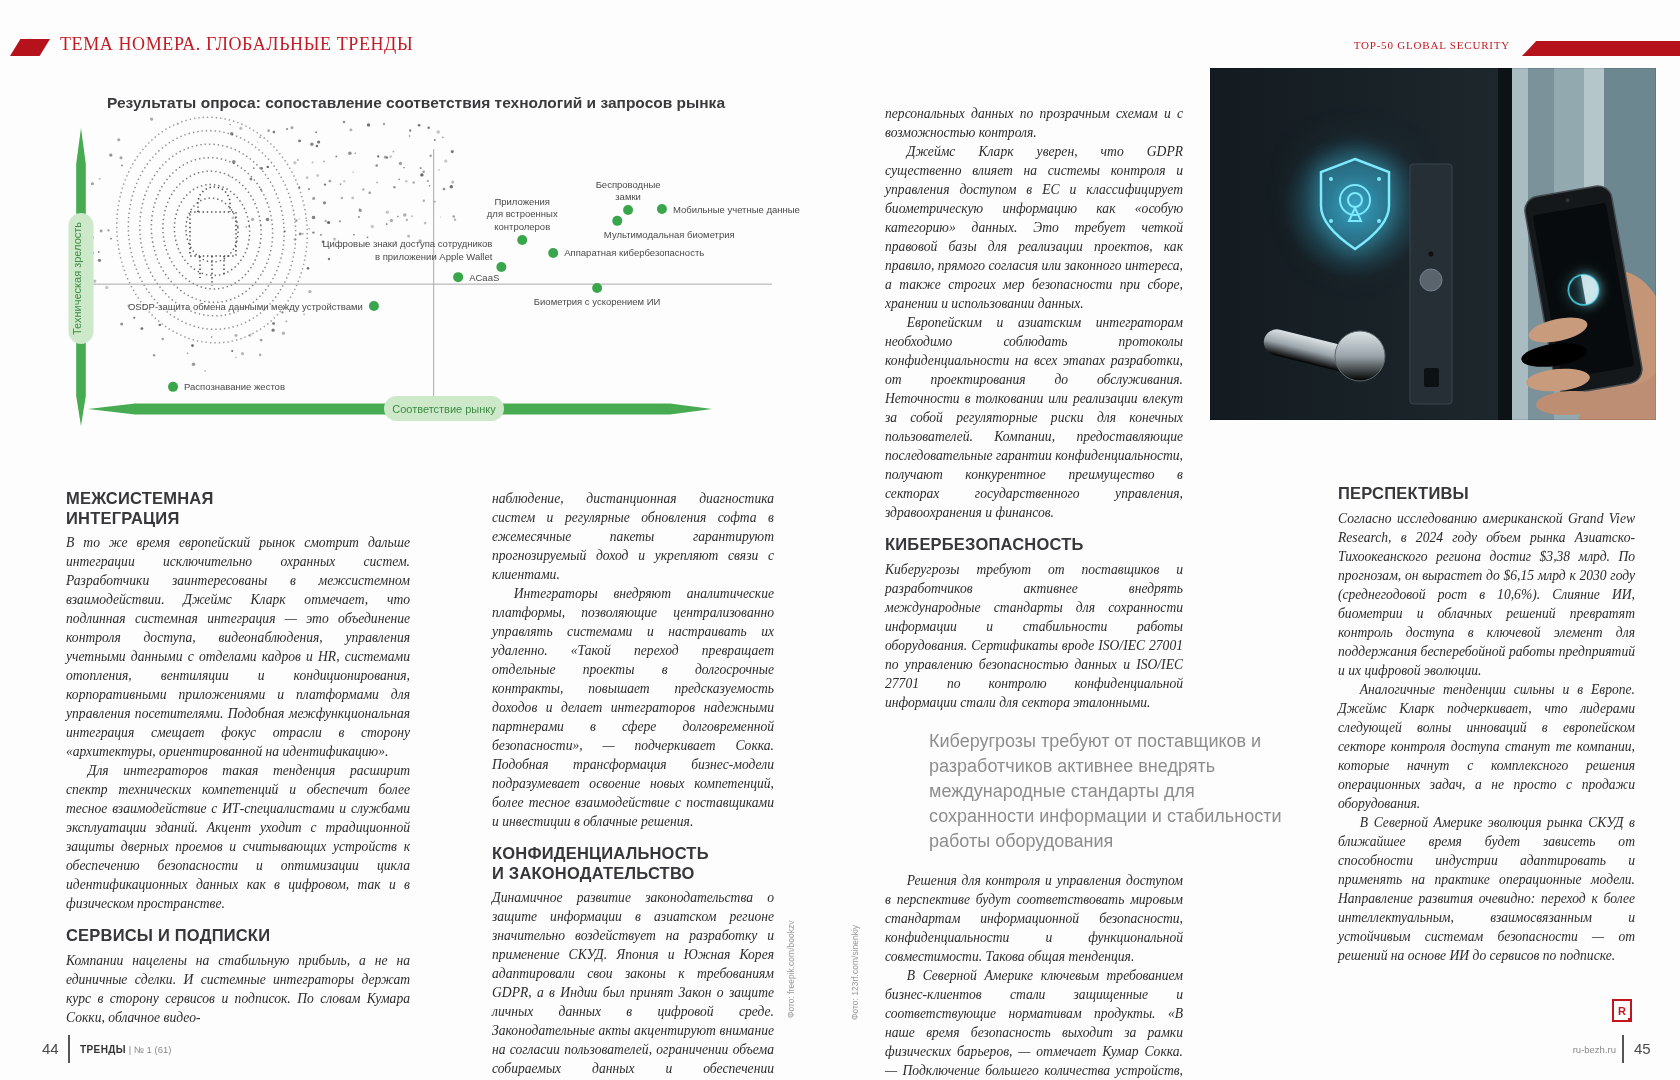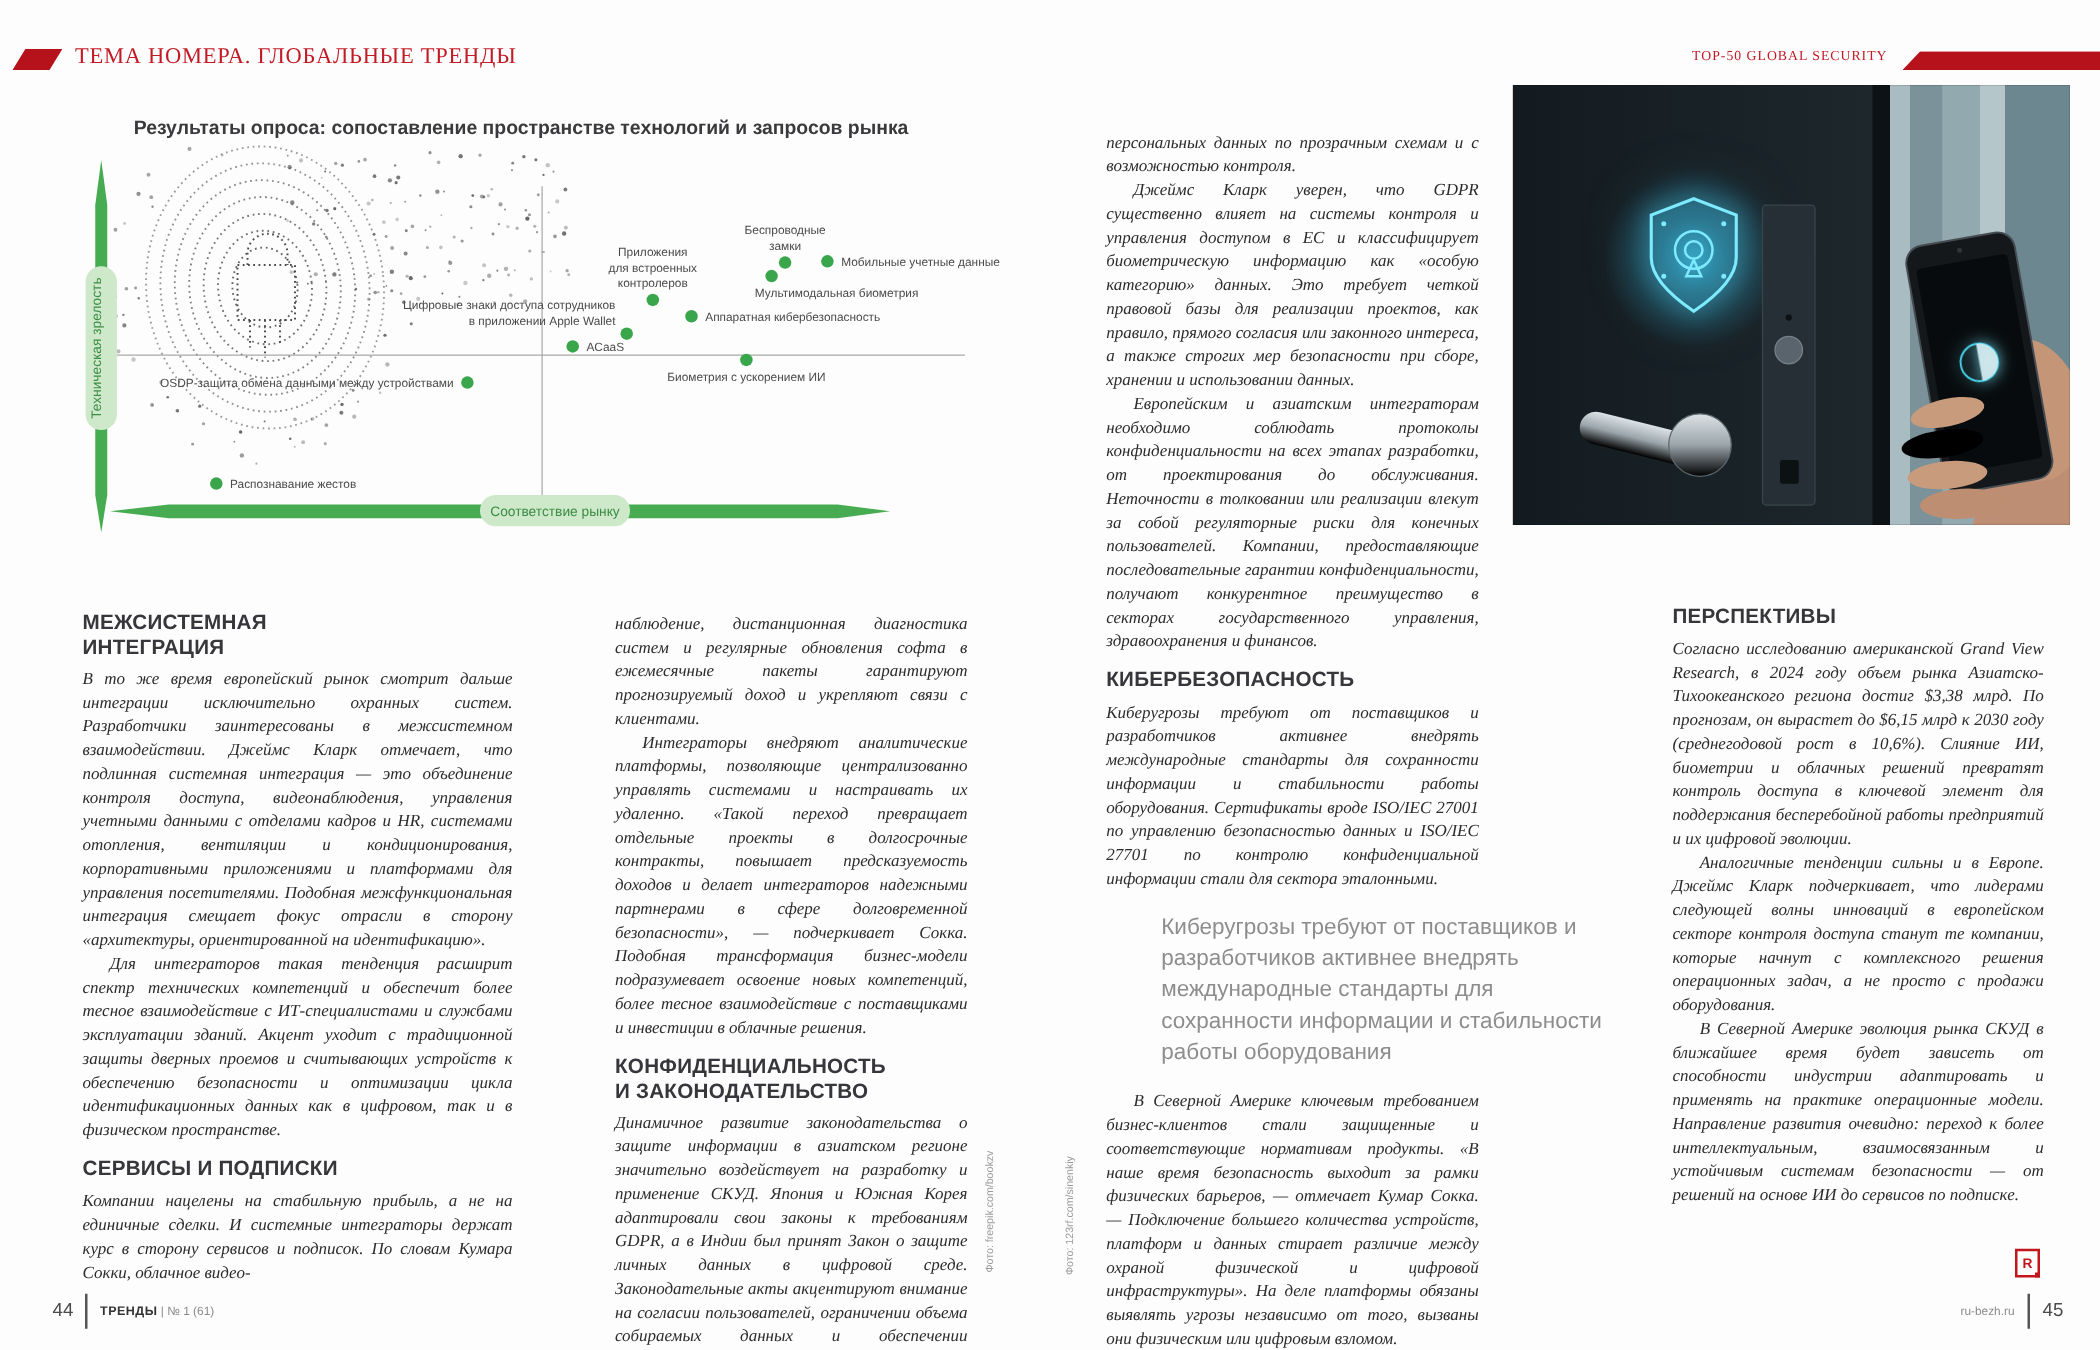--- a/index.html
+++ b/index.html
@@ -50,21 +50,21 @@
 <body>
 
 <div class="spread">
 
   <div class="flag-left"></div>
   <div class="hdr-left">ТЕМА НОМЕРА. ГЛОБАЛЬНЫЕ ТРЕНДЫ</div>
   <div class="hdr-right">TOP-50 GLOBAL SECURITY</div>
   <div class="flag-right"></div>
 
   <div class="chart">
-    <div class="chart-title">Результаты опроса: сопоставление пространстве технологий и запросов рынка</div>
+    <div class="chart-title">Результаты опроса: сопоставление соответствия технологий и запросов рынка</div>
     <svg id="chart-svg" width="760" height="322" viewBox="0 0 760 322">
       <g id="fp">
           <ellipse cx="152" cy="116" rx="26" ry="32" fill="none" stroke="#4b4b4b" stroke-width="1.5" stroke-dasharray="1.4 3" opacity="0.85" transform="rotate(-6 152 116)"></ellipse>
           <ellipse cx="152" cy="116" rx="37.5" ry="45.5" fill="none" stroke="#4b4b4b" stroke-width="1.5" stroke-dasharray="1.4 3" opacity="0.80" transform="rotate(-6 152 116)"></ellipse>
           <ellipse cx="152" cy="116" rx="49" ry="59" fill="none" stroke="#4b4b4b" stroke-width="1.5" stroke-dasharray="1.4 3" opacity="0.75" transform="rotate(-6 152 116)"></ellipse>
           <ellipse cx="152" cy="116" rx="60.5" ry="72.5" fill="none" stroke="#4b4b4b" stroke-width="1.5" stroke-dasharray="1.4 3" opacity="0.70" transform="rotate(-6 152 116)"></ellipse>
           <ellipse cx="152" cy="116" rx="72" ry="86" fill="none" stroke="#4b4b4b" stroke-width="1.5" stroke-dasharray="1.4 3" opacity="0.65" transform="rotate(-6 152 116)"></ellipse>
           <ellipse cx="152" cy="116" rx="83.5" ry="99.5" fill="none" stroke="#4b4b4b" stroke-width="1.5" stroke-dasharray="1.4 3" opacity="0.60" transform="rotate(-6 152 116)"></ellipse>
           <ellipse cx="152" cy="116" rx="95" ry="113" fill="none" stroke="#4b4b4b" stroke-width="1.5" stroke-dasharray="1.4 3" opacity="0.55" transform="rotate(-6 152 116)"></ellipse>
           <path d="M130 98 h46 v44 h-46 Z" fill="none" stroke="#4b4b4b" stroke-width="1.6" stroke-dasharray="1.4 2.8"></path>
@@ -296,20 +296,21 @@
     <p>Динамичное развитие законодательства о защите информации в азиатском регионе значительно воздействует на разработку и применение СКУД. Япония и Южная Корея адаптировали свои законы к требованиям GDPR, а в Индии был принят Закон о защите личных данных в цифровой среде. Законодательные акты акцентируют внимание на согласии пользователей, ограничении объема собираемых данных и обеспечении прозрачности. По словам Ханчула Кима, организации частного и государственного секторов отдают предпочтение надежным системам для защиты</p>
   </section>
 
   <section class="col" style="left:885px;top:104px;width:298px;">
     <p>персональных данных по прозрачным схемам и с возможностью контроля.</p>
     <p class="pi">Джеймс Кларк уверен, что GDPR существенно влияет на системы контроля и управления доступом в ЕС и классифицирует биометрическую информацию как «особую категорию» данных. Это требует четкой правовой базы для реализации проектов, как правило, прямого согласия или законного интереса, а также строгих мер безопасности при сборе, хранении и использовании данных.</p>
     <p class="pi">Европейским и азиатским интеграторам необходимо соблюдать протоколы конфиденциальности на всех этапах разработки, от проектирования до обслуживания. Неточности в толковании или реализации влекут за собой регуляторные риски для конечных пользователей. Компании, предоставляющие последовательные гарантии конфиденциальности, получают конкурентное преимущество в секторах государственного управления, здравоохранения и финансов.</p>
     <h3>КИБЕРБЕЗОПАСНОСТЬ</h3>
     <p>Киберугрозы требуют от поставщиков и разработчиков активнее внедрять международные стандарты для сохранности информации и стабильности работы оборудования. Сертификаты вроде ISO/IEC 27001 по управлению безопасностью данных и ISO/IEC 27701 по контролю конфиденциальной информации стали для сектора эталонными.</p>
     <blockquote class="pull">Киберугрозы требуют от поставщиков и разработчиков активнее внедрять международные стандарты для сохранности информации и стабильности работы оборудования</blockquote>
+    <p class="pi">Решения для контроля и управления доступом в перспективе будут соответствовать мировым стандартам информационной безопасности, конфиденциальности и функциональной совместимости. Такова общая тенденция.</p>
     <p class="pi">В Северной Америке ключевым требованием бизнес-клиентов стали защищенные и соответствующие нормативам продукты. «В наше время безопасность выходит за рамки физических барьеров, — отмечает Кумар Сокка. — Подключение большего количества устройств, платформ и данных стирает различие между охраной физической и цифровой инфраструктуры». На деле платформы обязаны выявлять угрозы независимо от того, вызваны они физическим или цифровым взломом.</p>
   </section>
 
   <section class="col" style="left:1338px;top:484px;width:297px;">
     <h3 class="first">ПЕРСПЕКТИВЫ</h3>
     <p>Согласно исследованию американской Grand View Research, в 2024 году объем рынка Азиатско-Тихоокеанского региона достиг $3,38 млрд. По прогнозам, он вырастет до $6,15 млрд к 2030 году (среднегодовой рост в 10,6%). Слияние ИИ, биометрии и облачных решений превратят контроль доступа в ключевой элемент для поддержания бесперебойной работы предприятий и их цифровой эволюции.</p>
     <p class="pi">Аналогичные тенденции сильны и в Европе. Джеймс Кларк подчеркивает, что лидерами следующей волны инноваций в европейском секторе контроля доступа станут те компании, которые начнут с комплексного решения операционных задач, а не просто с продажи оборудования.</p>
     <p class="pi">В Северной Америке эволюция рынка СКУД в ближайшее время будет зависеть от способности индустрии адаптировать и применять на практике операционные модели. Направление развития очевидно: переход к более интеллектуальным, взаимосвязанным и устойчивым системам безопасности — от решений на основе ИИ до сервисов по подписке.</p>
   </section>
 
@@ -392,21 +393,21 @@
 
   <div class="vcred" style="left:786px;top:922px;height:96px;">Фото: freepik.com/bookzv</div>
   <div class="vcred" style="left:850px;top:918px;height:102px;">Фото: 123rf.com/sinenkiy</div>
 
   <div class="foot-num" style="left:42px;top:1040px;">44</div>
   <div class="foot-bar" style="left:68px;top:1035px;"></div>
   <div class="foot-info" style="left:80px;top:1044px;">
     <b>ТРЕНДЫ</b>
     <span>| № 1 (61)</span>
   </div>
-  <div class="foot-info" style="left:1564px;top:1044px;width:52px;text-align:center;">ru-bezh.ru</div>
+  <div class="foot-info" style="left:1564px;top:1044px;width:52px;text-align:right;">ru-bezh.ru</div>
   <div class="foot-bar" style="left:1622px;top:1035px;"></div>
   <div class="foot-num" style="left:1634px;top:1040px;">45</div>
 
   <div class="endmark">
     <span>R</span>
       <i></i>
   </div>
 
 </div>
 

